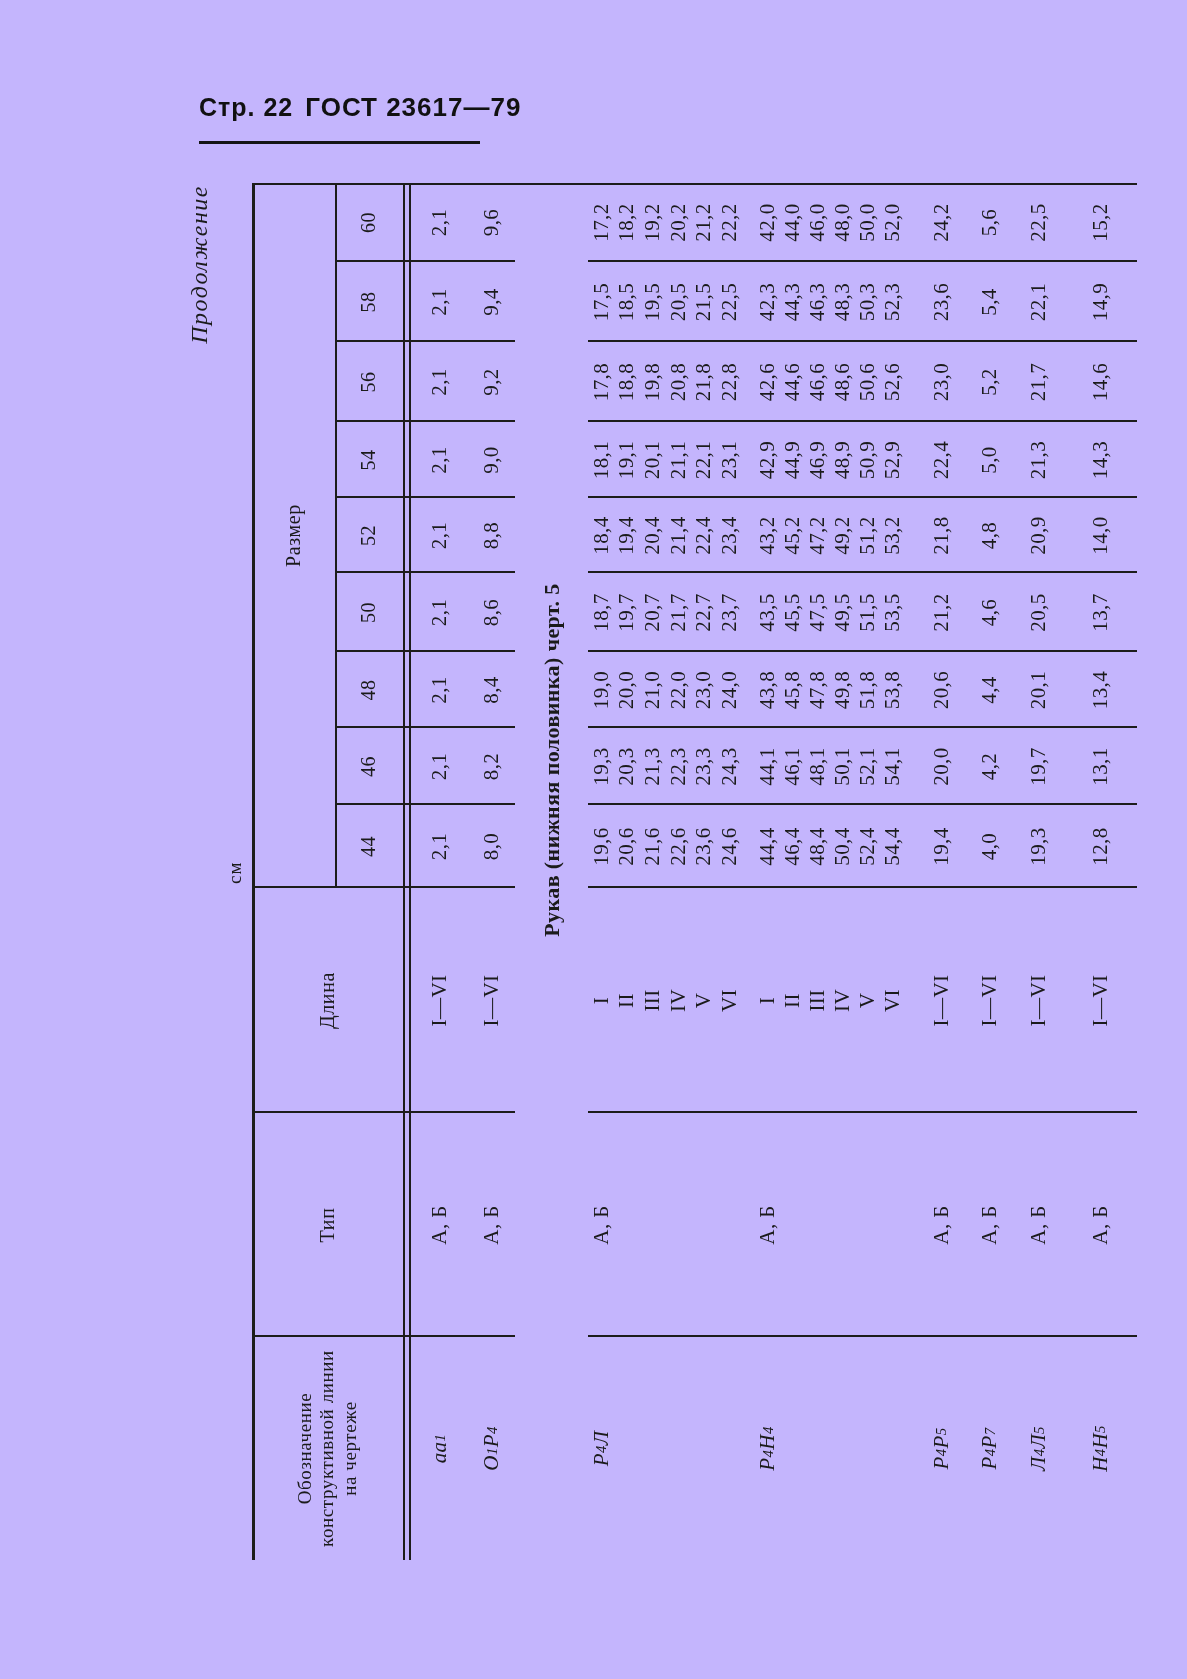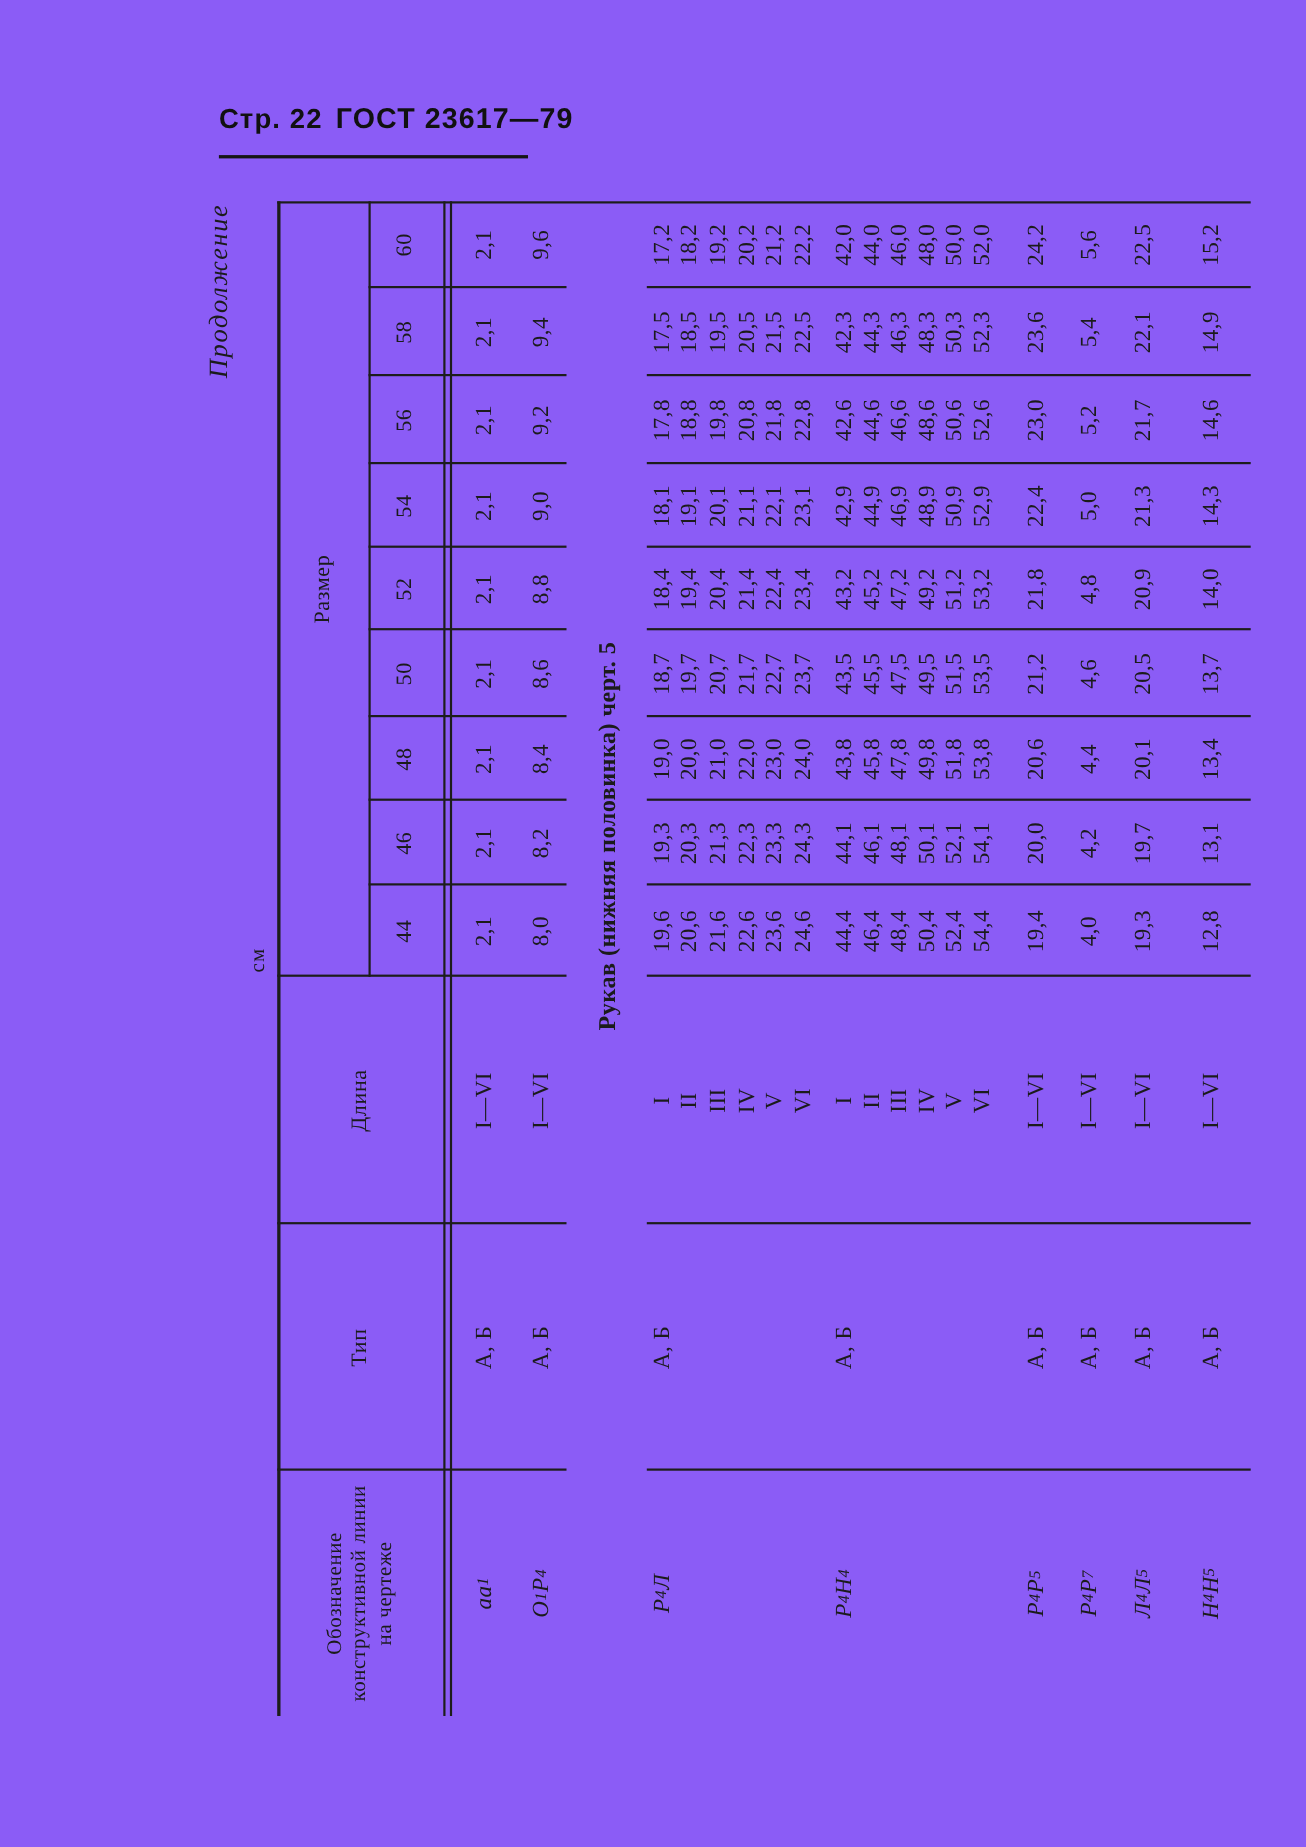--- a/index.html
+++ b/index.html
@@ -1,16 +1,16 @@
 <!DOCTYPE html>
 <html><head>
 <meta charset="utf-8">
 <style>
   html,body{margin:0;padding:0;background:#d8d8d4;}
-  .page{position:relative;width:1187px;height:1679px;background:#8b5cf6;overflow:hidden;
+  .page{position:relative;width:1187px;height:1679px;background:#c4b5fd;overflow:hidden;
         font-family:"Liberation Serif",serif;color:#1b1b1b;margin:0 auto;}
   .page-header{position:absolute;left:199px;top:92px;white-space:nowrap;
         font-family:"Liberation Sans",sans-serif;color:#111;}
   .page-num{font-size:25px;font-weight:600;letter-spacing:1px;}
   .doc-num{font-size:26px;font-weight:700;letter-spacing:1px;margin-left:12px;}
   .header-rule{position:absolute;left:199px;top:141px;width:281px;height:3px;background:#15151
 
 5;}
   .header-rule{background:#151515;}
   .rot{position:absolute;left:252px;top:1560px;width:1377px;height:885px;

